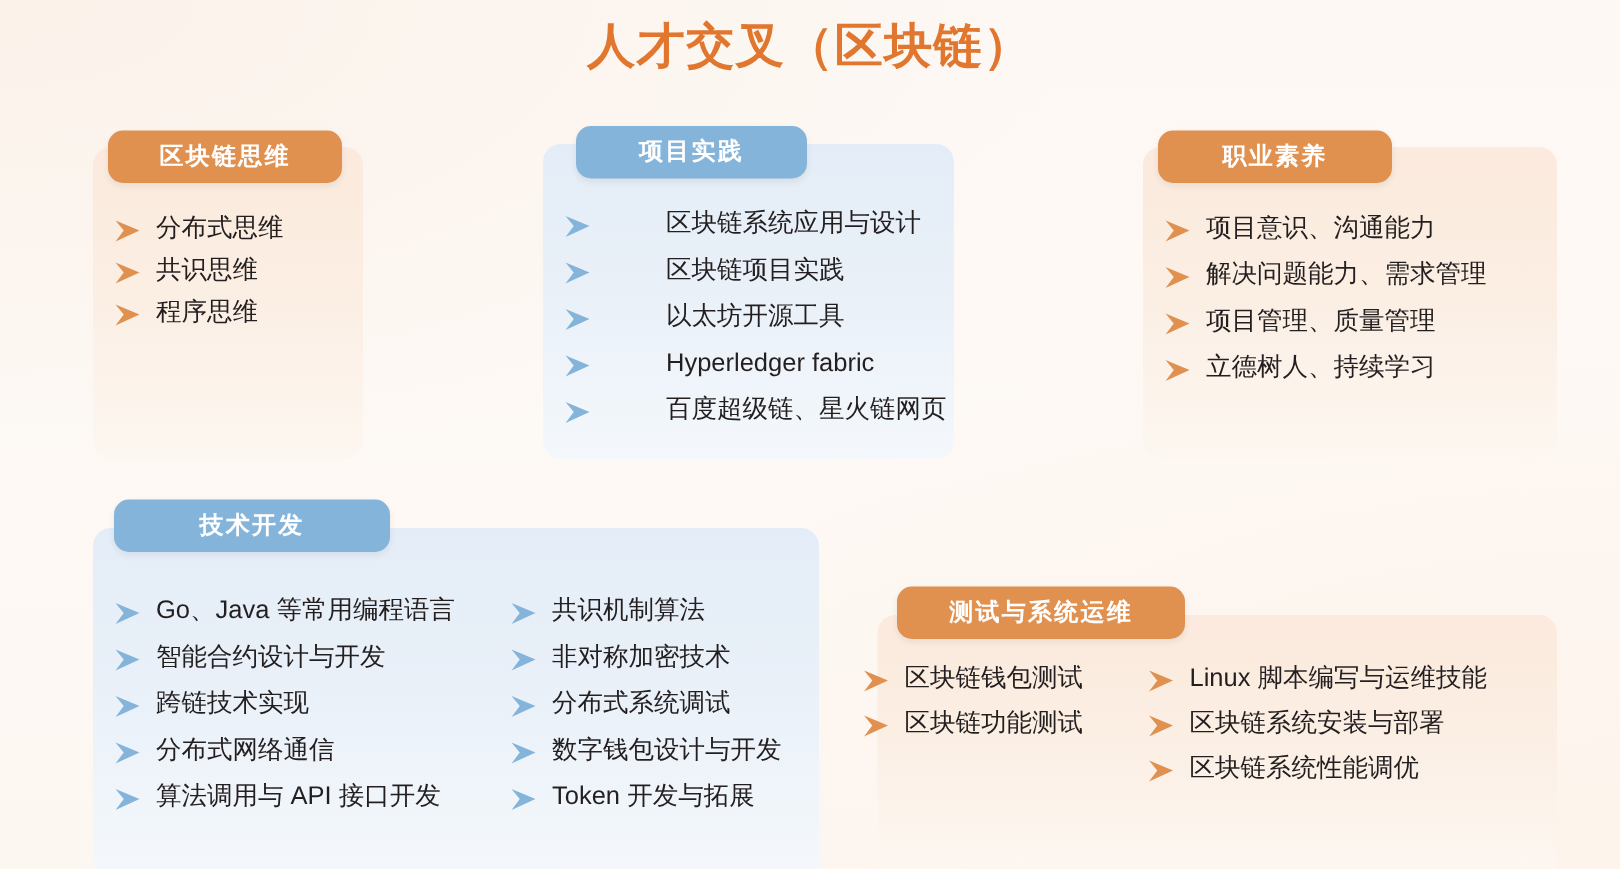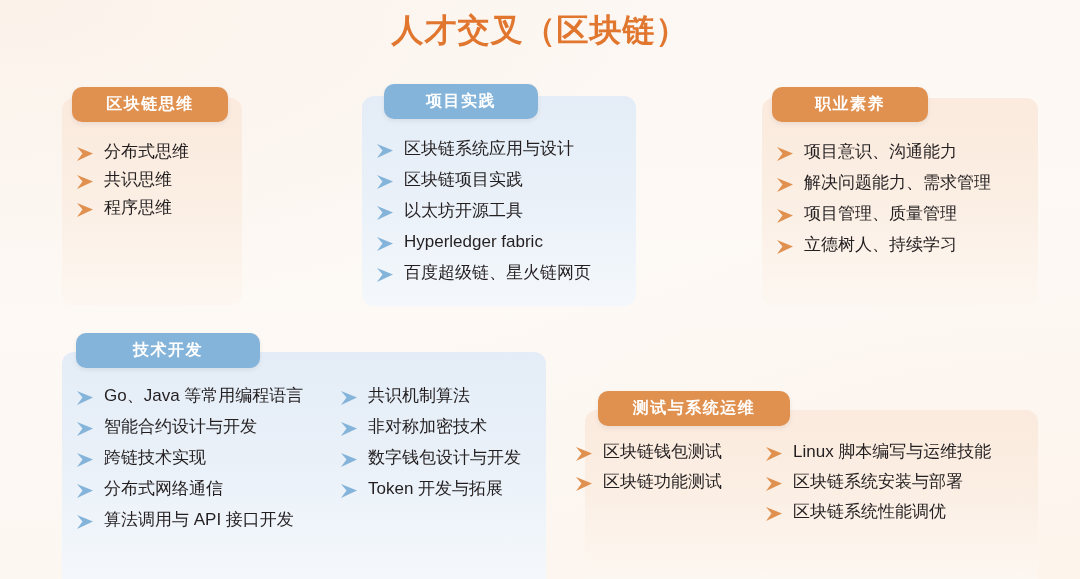--- a/index.html
+++ b/index.html
@@ -89,29 +89,29 @@
   .item-text {
     font-size: 17px;
     line-height: 20px;
     color: #231f20;
     font-weight: 400;
   }
 
   
   #list-c1 { left: 76px;  top: 142px; }
   #list-c2 { left: 376px; top: 139px; }
-  #list-c2 .item { margin-bottom: 11px; }
+  #list-c2 .item { margin-bottom: 11px; gap: 40px; }
   #list-c3 { left: 776px; top: 142px; }
   #list-c3 .item { margin-bottom: 11px; }
 
   .twocol {
     position: absolute;
     display: flex;
   }
-  #list-c4 { left: 76px; top: 386px; }
+  #list-c4 { left: 76px; top: 397px; }
   #list-c4 .col1 { width: 264px; }
   #list-c4 .item { margin-bottom: 11px; }
   #list-c5 { left: 575px; top: 442px; }
   #list-c5 .col1 { width: 190px; }
   #list-c5 .item { margin-bottom: 10px; }
 </style>
 </head>
 <body>
 
 <div id="poster">
@@ -298,20 +298,28 @@
             </svg>
         </span>
         <span class="item-text">非对称加密技术</span>
       </div>
       <div class="item">
         <span class="bullet">
           <svg width="19" height="20" viewBox="0 0 19 20">
               <path d="M1 3 L17 9.6 L1 17 L6.5 9.6 Z" fill="#84b4da"></path>
             </svg>
         </span>
+        <span class="item-text">分布式系统调试</span>
+      </div>
+      <div class="item">
+        <span class="bullet">
+          <svg width="19" height="20" viewBox="0 0 19 20">
+              <path d="M1 3 L17 9.6 L1 17 L6.5 9.6 Z" fill="#84b4da"></path>
+            </svg>
+        </span>
         <span class="item-text">数字钱包设计与开发</span>
       </div>
       <div class="item">
         <span class="bullet">
           <svg width="19" height="20" viewBox="0 0 19 20">
               <path d="M1 3 L17 9.6 L1 17 L6.5 9.6 Z" fill="#84b4da"></path>
             </svg>
         </span>
         <span class="item-text">Token 开发与拓展</span>
       </div>

